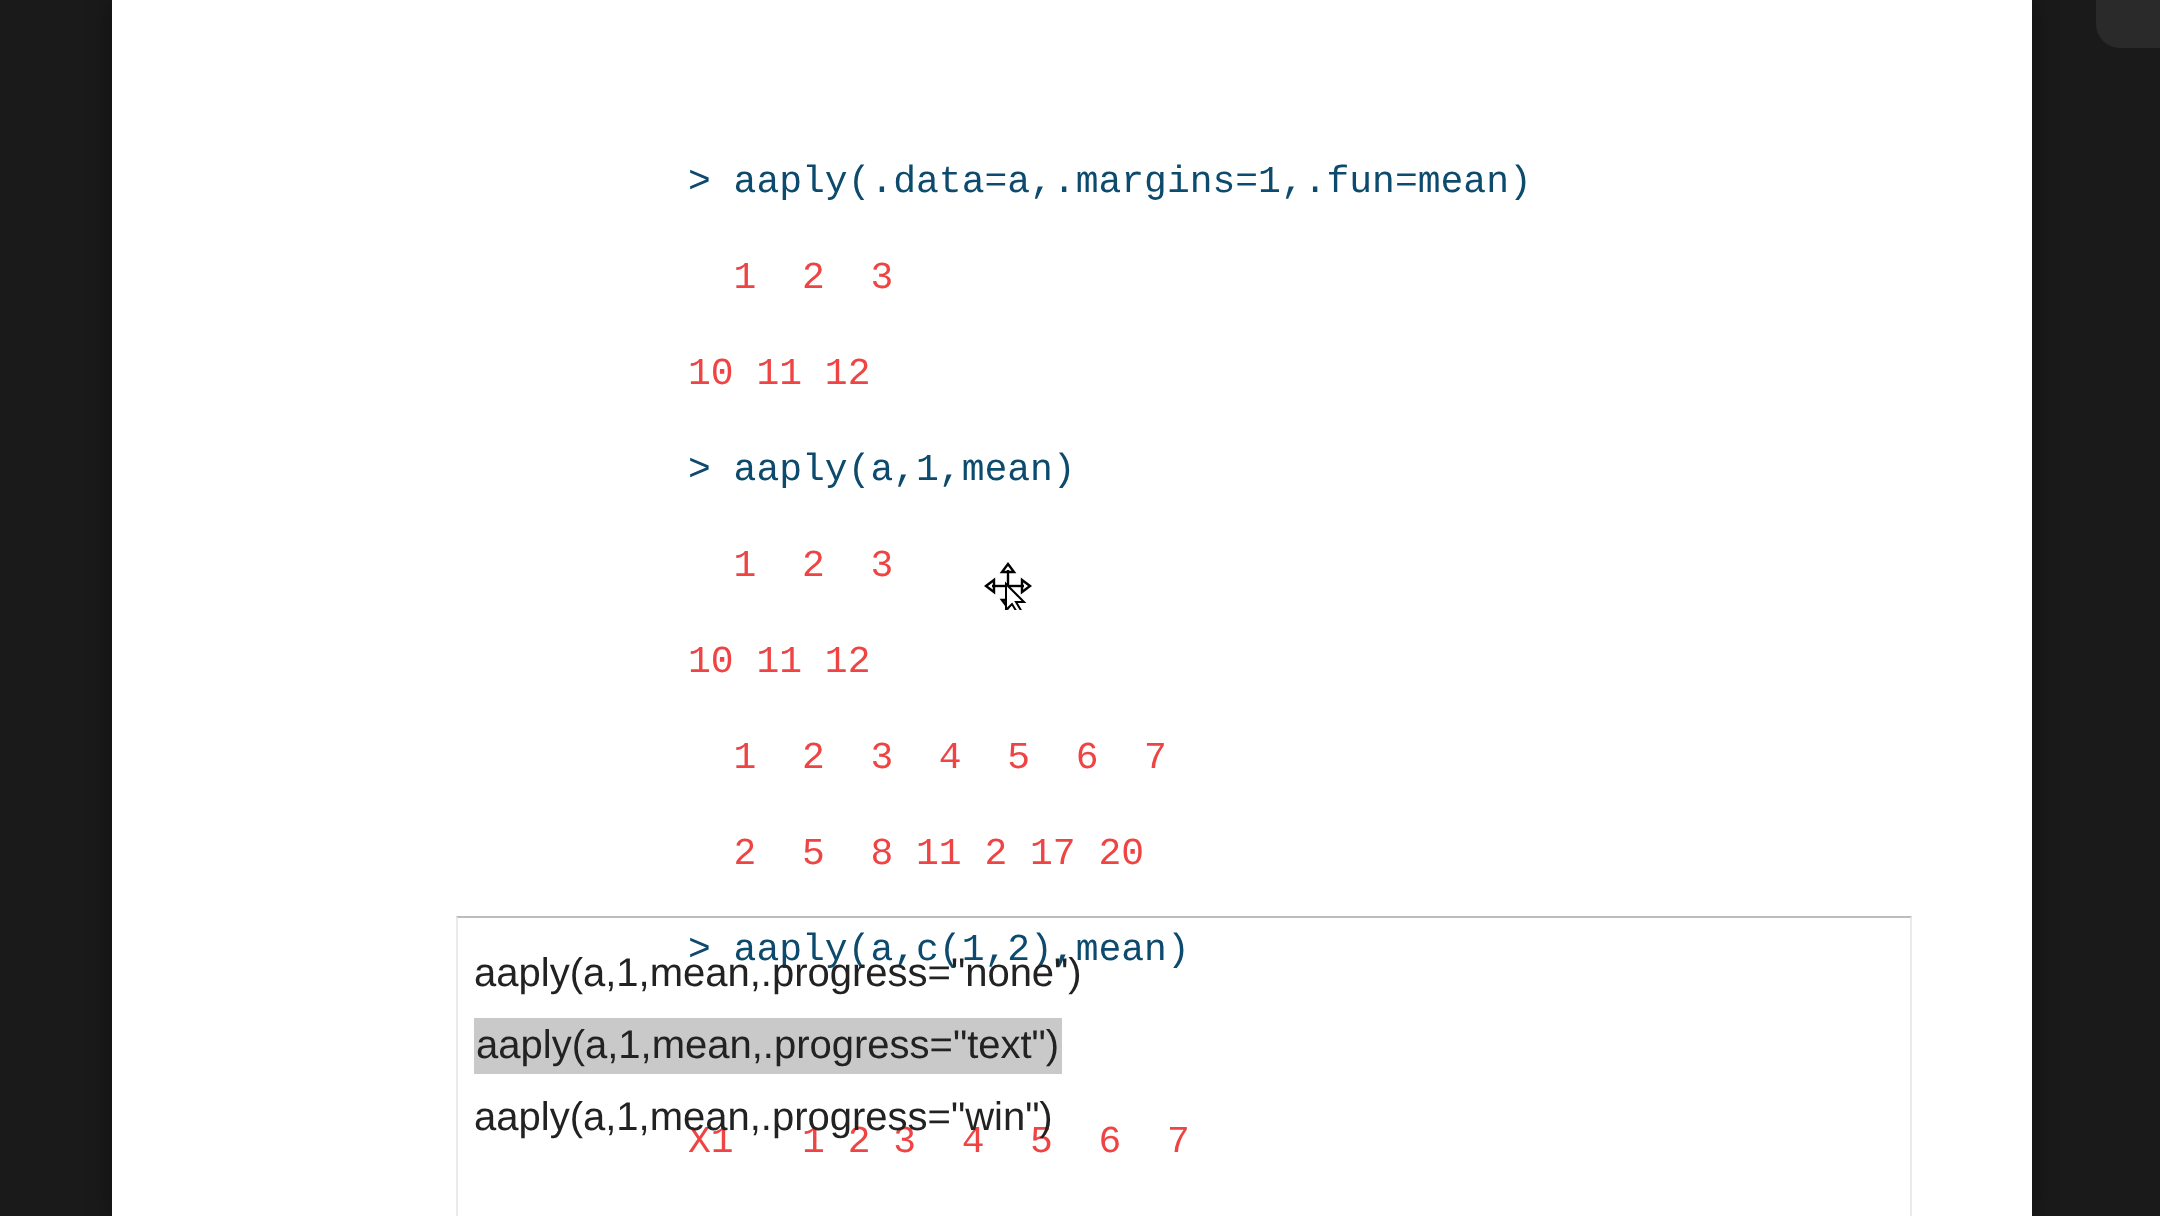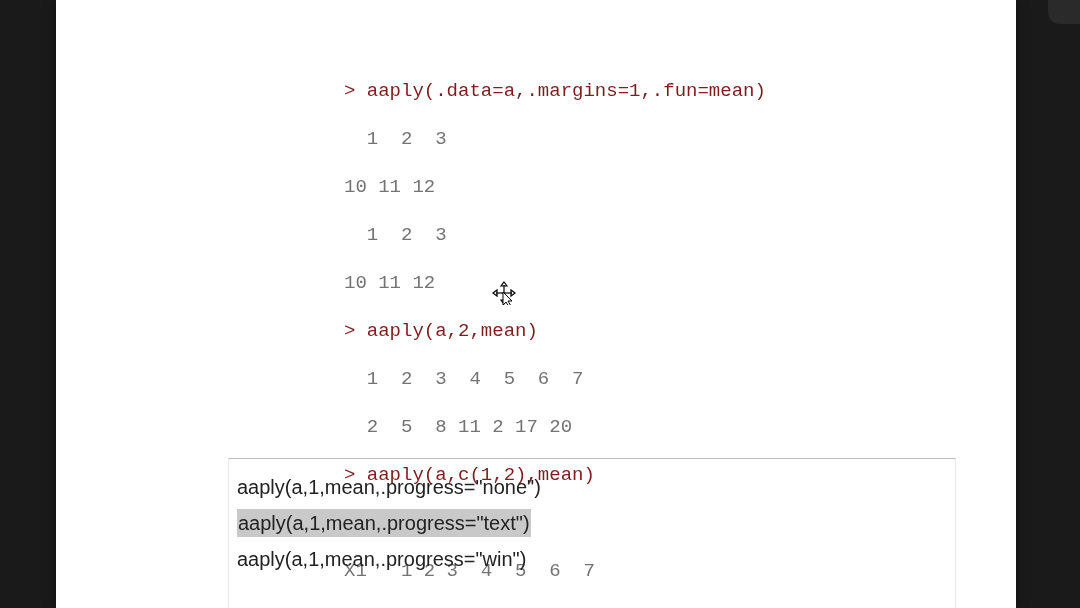--- a/index.html
+++ b/index.html
@@ -29,22 +29,22 @@
     .console-block {
       position: absolute;
       top: 55px;
       left: 288px;
       font-family: "Courier New", Courier, monospace;
       font-size: 19px;
       line-height: 24px;
       white-space: pre;
       color: #333;
     }
-    .console-block .cmd { color: #7f1d1d; }
-    .console-block .out { color: #737373; }
+    .console-block .cmd { color: #0c4a6e; }
+    .console-block .out { color: #ef4444; }
 
     .lower-block {
       position: absolute;
       top: 458px;
       left: 172px;
       width: 728px;
       border-top: 1px solid #bcbcbc;
       border-left: 1px solid #eaeaea;
       border-right: 1px solid #eaeaea;
       padding: 10px 8px 0 8px;
@@ -99,23 +99,23 @@
 <div class="viewport">
 
   <div class="side-pill"></div>
 
   <div class="page">
 
     <div class="console-block">
 <span class="cmd" style="display: block;">&gt; aaply(.data=a,.margins=1,.fun=mean)</span>
 <span class="out" style="display: block;">  1  2  3</span>
 <span class="out" style="display: block;">10 11 12</span>
+<span class="cmd" style="display: block;">&gt; aaply(a,1,mean)</span>
 <span class="out" style="display: block;">  1  2  3</span>
 <span class="out" style="display: block;">10 11 12</span>
-<span class="cmd" style="display: block;">&gt; aaply(a,2,mean)</span>
 <span class="out" style="display: block; font-family: Liberation Mono, monospace;">  1  2  3  4  5  6  7</span>
 <span class="out" style="display: block;">  2  5  8 11 2 17 20</span>
 <span class="cmd" style="display: block;">&gt; aaply(a,c(1,2),mean)</span>
 <span class="out" style="display: block;">     X2</span>
 <span class="out" style="display: block;">X1   1 2 3  4  5  6  7</span>
 
 
 
     </div>
 

